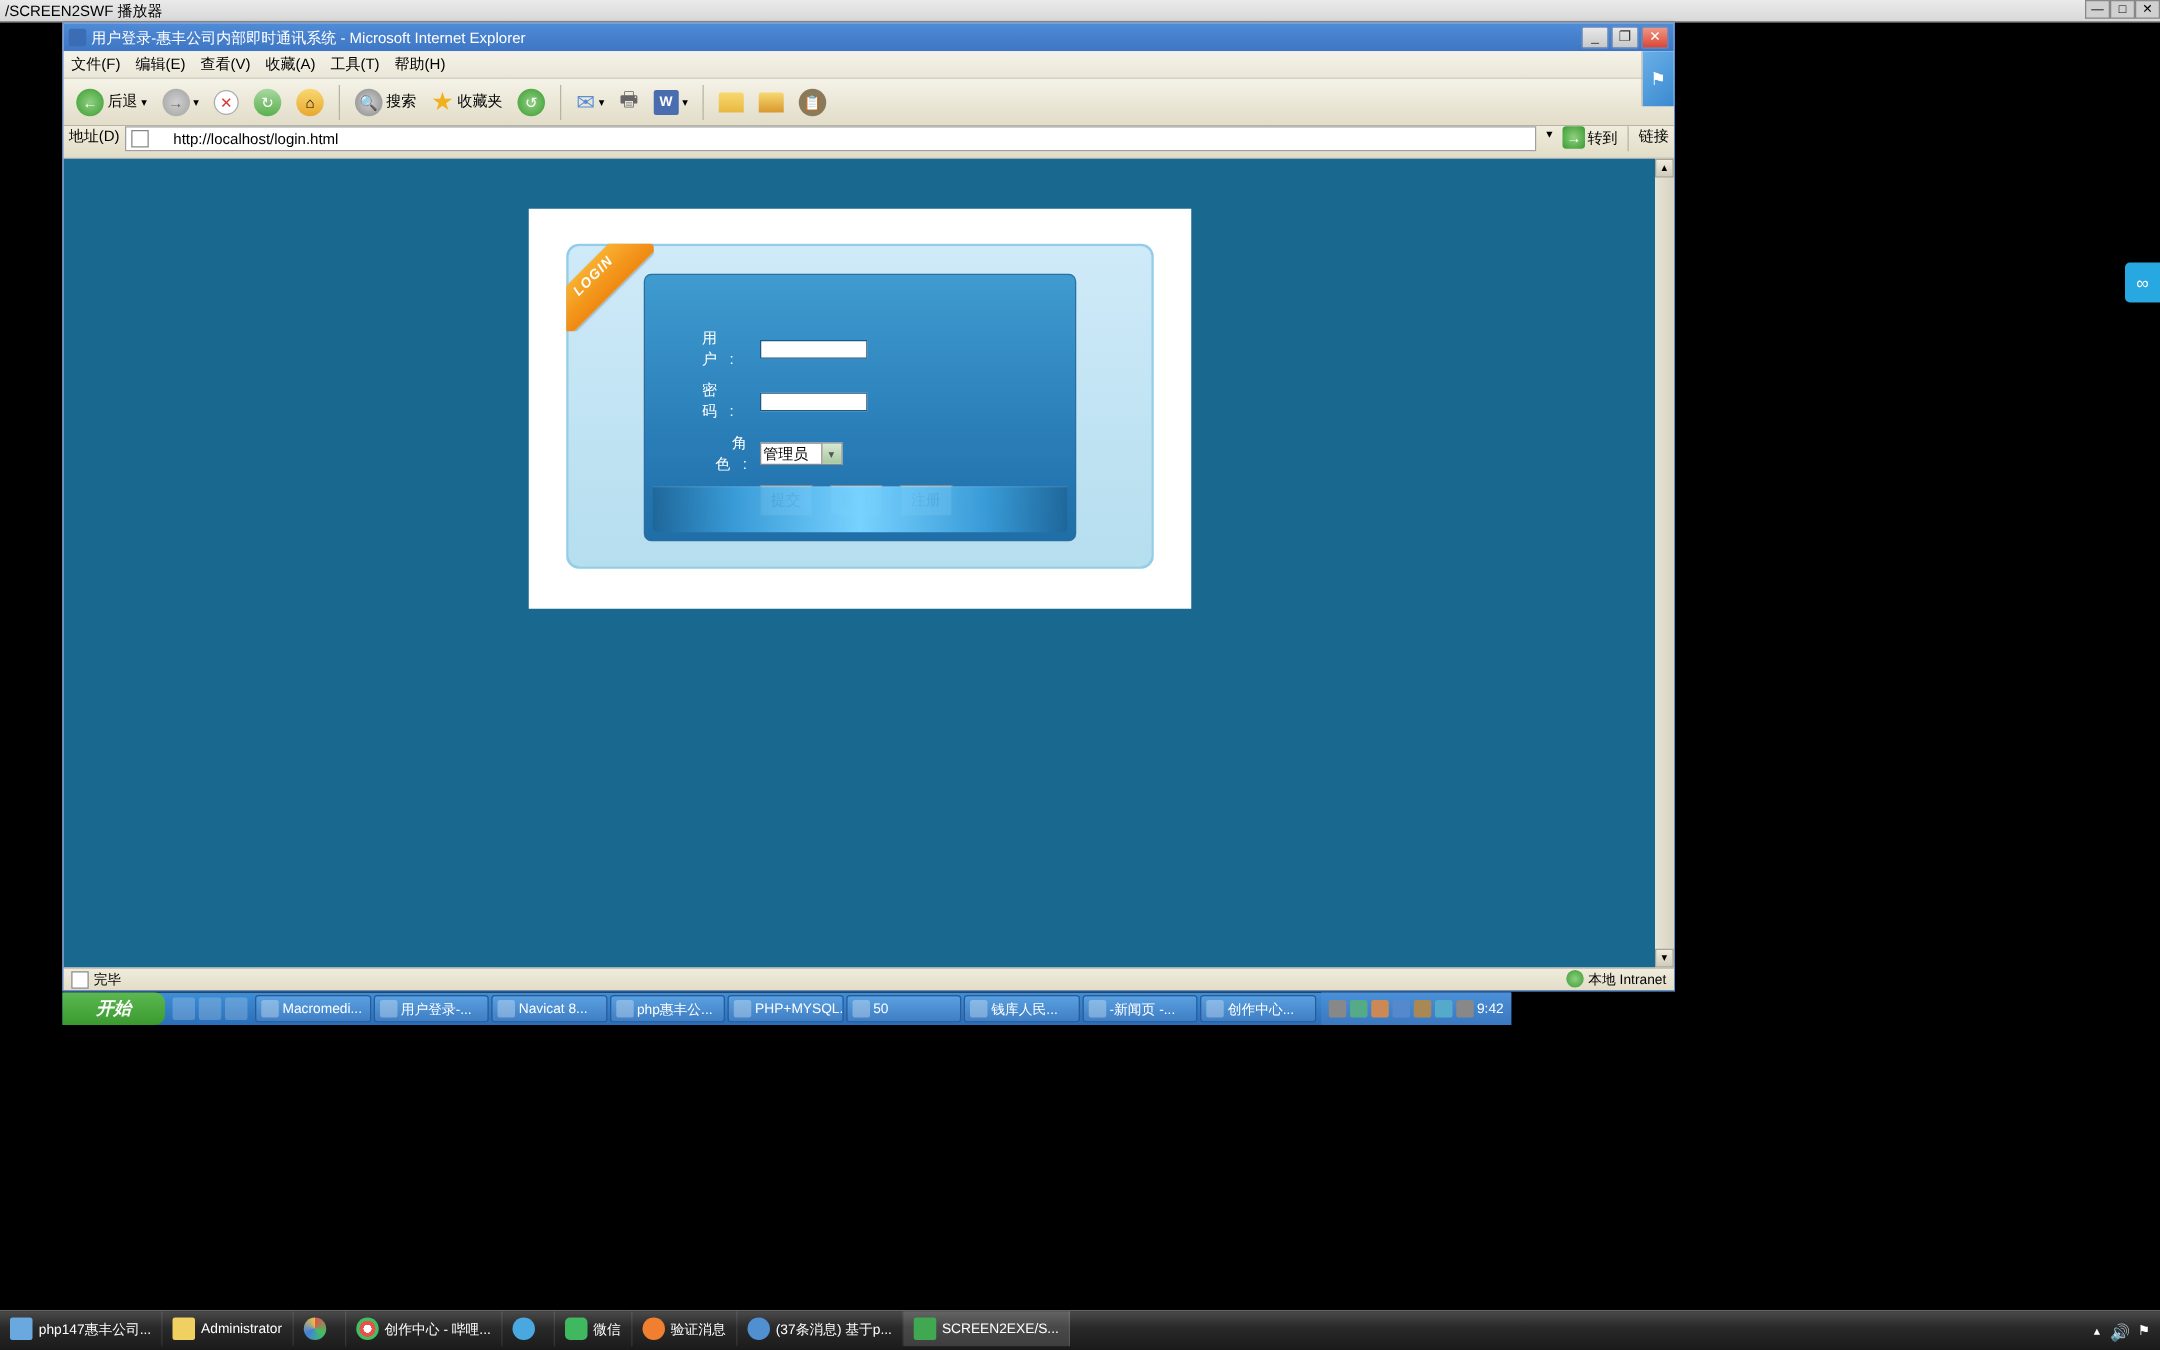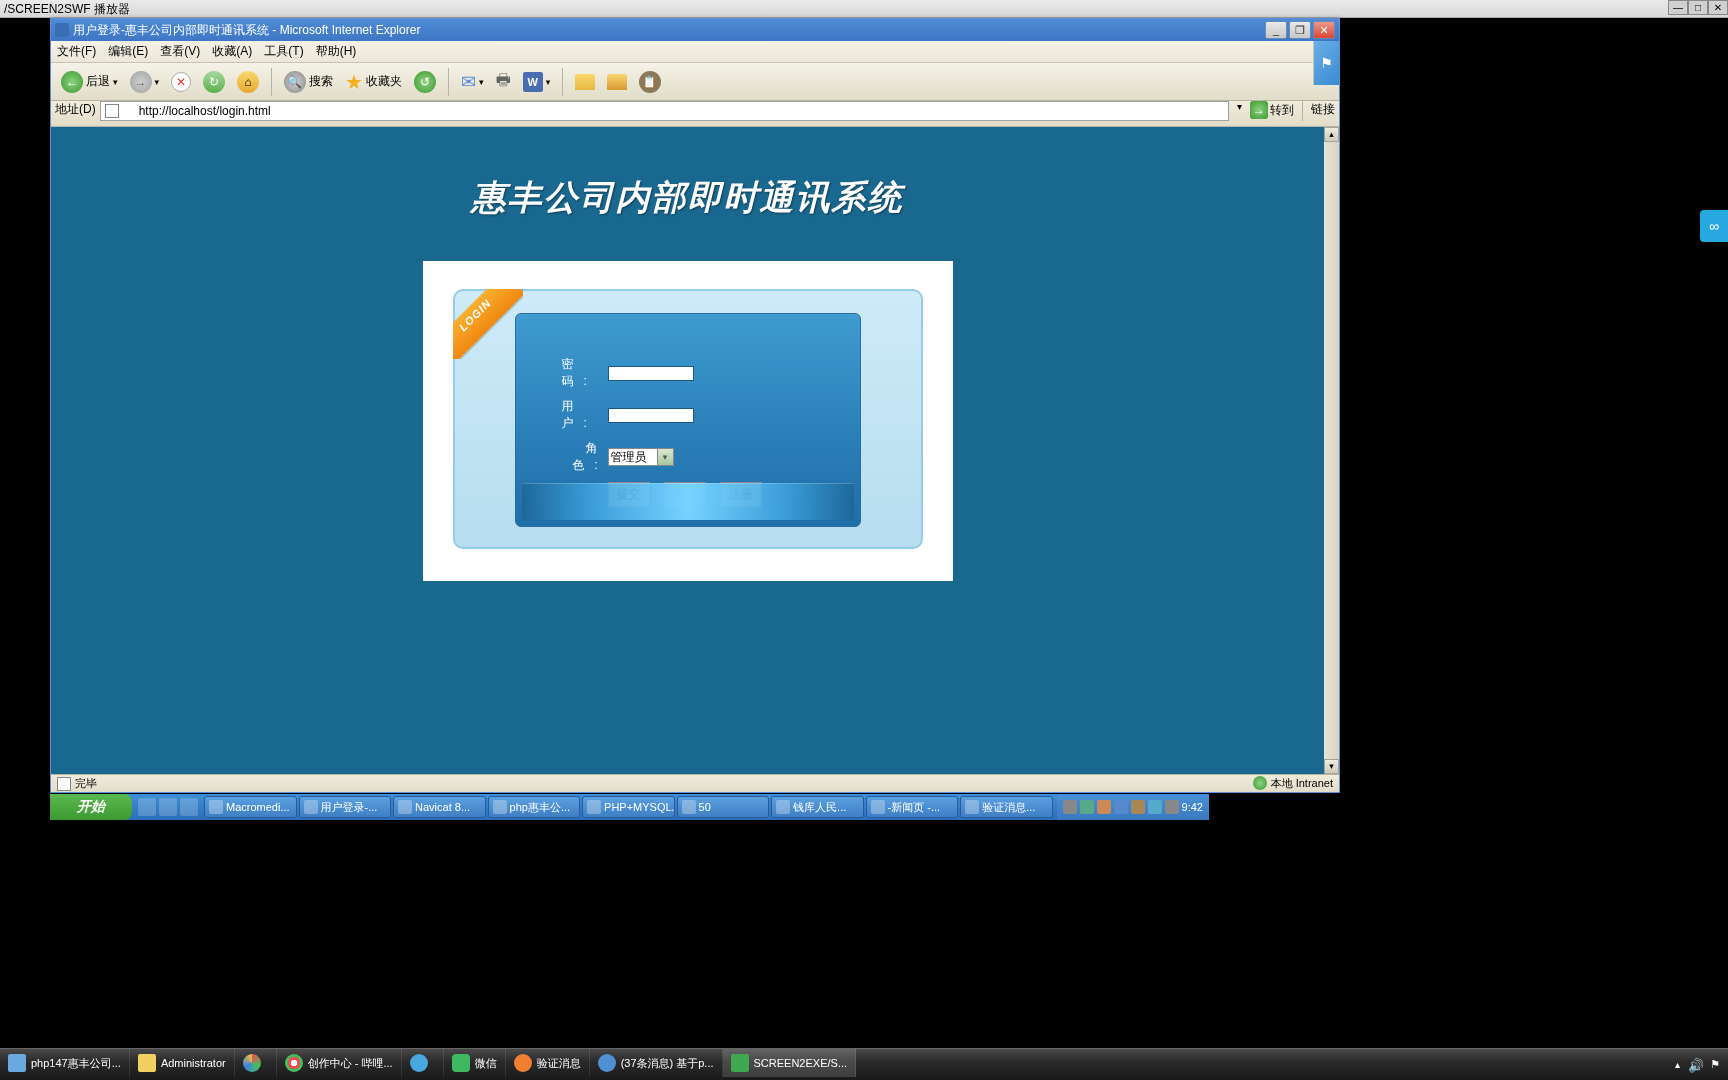--- a/index.html
+++ b/index.html
@@ -207,34 +207,33 @@
       <span style="font-size:10px;padding:0 4px;">▾</span>
       <div class="go-btn">
         <span class="go-icon">→</span>
         <span>转到</span>
       </div>
       <div class="sep" style="height:20px;"></div>
       <span>链接</span>
     </div>
 
     <div class="ie-content">
-      <div class="page-heading">惠丰公司内部即时通讯系统</div>
 
       <div class="login-box-outer">
         <div class="login-panel">
           <div class="login-ribbon">
             <span>LOGIN</span>
           </div>
           <div class="login-inner">
             <div class="form-row">
-              <span class="form-label">密 码:</span>
+              <span class="form-label">用 户:</span>
               <div class="form-input"></div>
             </div>
             <div class="form-row">
-              <span class="form-label">用 户:</span>
+              <span class="form-label">密 码:</span>
               <div class="form-input"></div>
             </div>
             <div class="form-row">
               <span class="form-label-role">角 色:</span>
               <div class="form-select">
                 <span>管理员</span>
                 <span class="sel-btn">▾</span>
               </div>
             </div>
             <div class="button-row">
@@ -299,21 +298,21 @@
       <div class="inner-task">
           <span class="ti"></span>
           <span>钱库人民...</span>
         </div>
       <div class="inner-task">
           <span class="ti"></span>
           <span>-新闻页 -...</span>
         </div>
       <div class="inner-task">
           <span class="ti"></span>
-          <span>验证消息...</span>
+          <span>创作中心...</span>
         </div>
     </div>
     <div class="inner-tray">
       <span class="ic" style="background:#888;"></span>
       <span class="ic" style="background:#5a8;"></span>
       <span class="ic" style="background:#c85;"></span>
       <span class="ic" style="background:#58c;"></span>
       <span class="ic" style="background:#a85;"></span>
       <span class="ic" style="background:#5ac;"></span>
       <span class="ic" style="background:#888;"></span>

